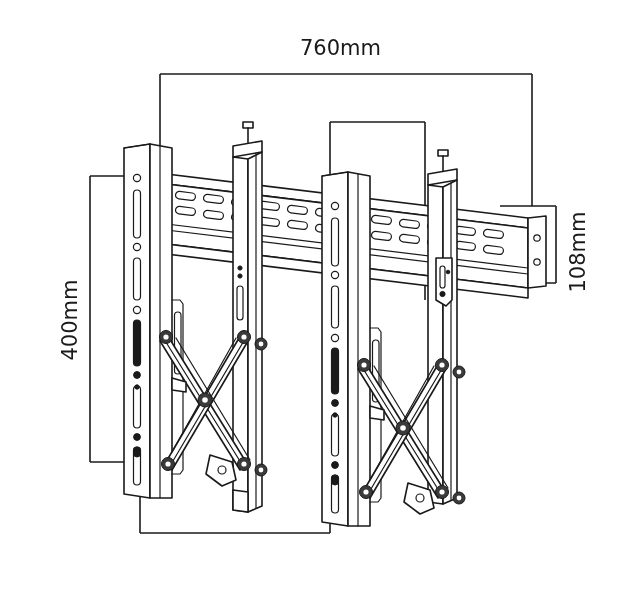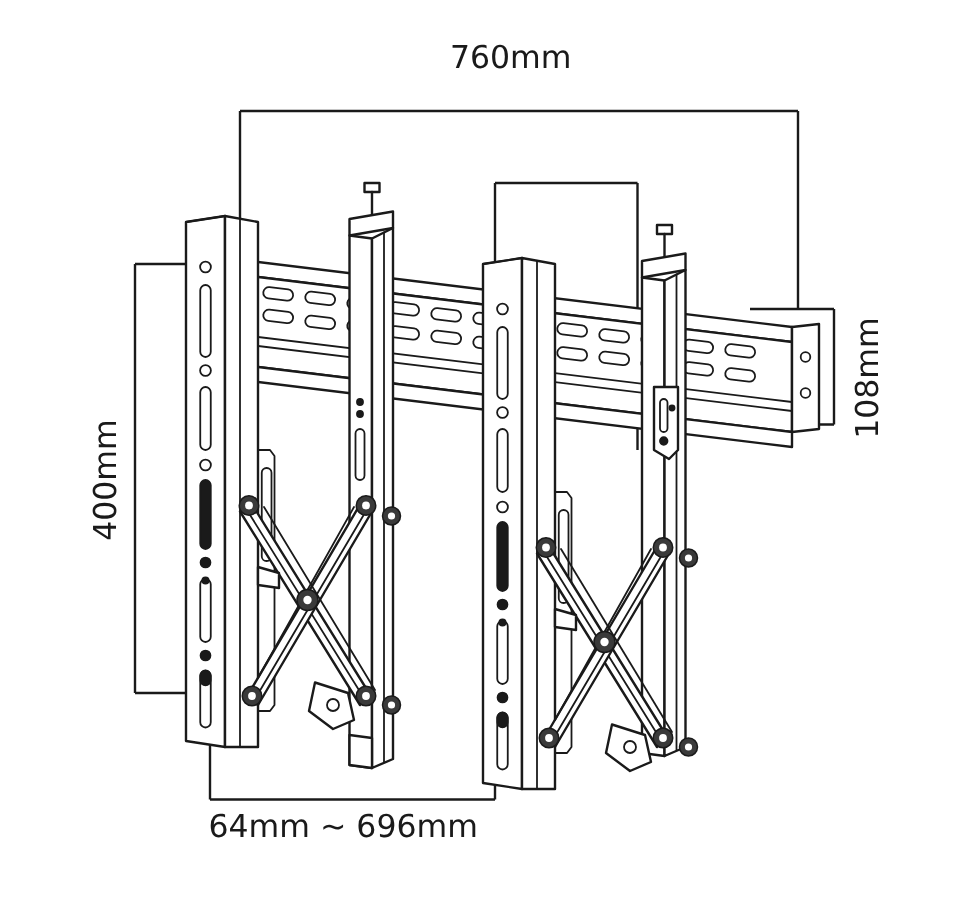--- a/index.html
+++ b/index.html
@@ -325,22 +325,21 @@
       <circle cx="459" cy="498" r="6" class="fillg"></circle>
       <circle cx="459" cy="498" r="2.4" fill="#ffffff"></circle>
 
       <path class="fillw" d="M408,483 L430,490 L434,508 L420,514 L404,502 Z"></path>
       <circle cx="420" cy="498" r="4" class="fillwt"></circle>
       <path class="fillw" d="M370,406 L384,410 L384,420 L370,418 Z"></path>
     </g>
 
   </svg>
 
-  <div class="dim-text" style="left:300px; top:26px;">760mm</div>
+  <div class="dim-text" style="left:300px; top:36px;">760mm</div>
 
 
   <div class="dim-text rot-left" style="left:20px; top:308px; width:100px; text-align:center;">400mm</div>
 
   <div class="dim-text rot-left" style="left:528px; top:240px; width:100px; text-align:center;">108mm</div>
 
-  <div class="dim-text" style="left:139px; top:539px;">64mm ~ 696mm</div>
 
 </div>
 
 </body></html>

